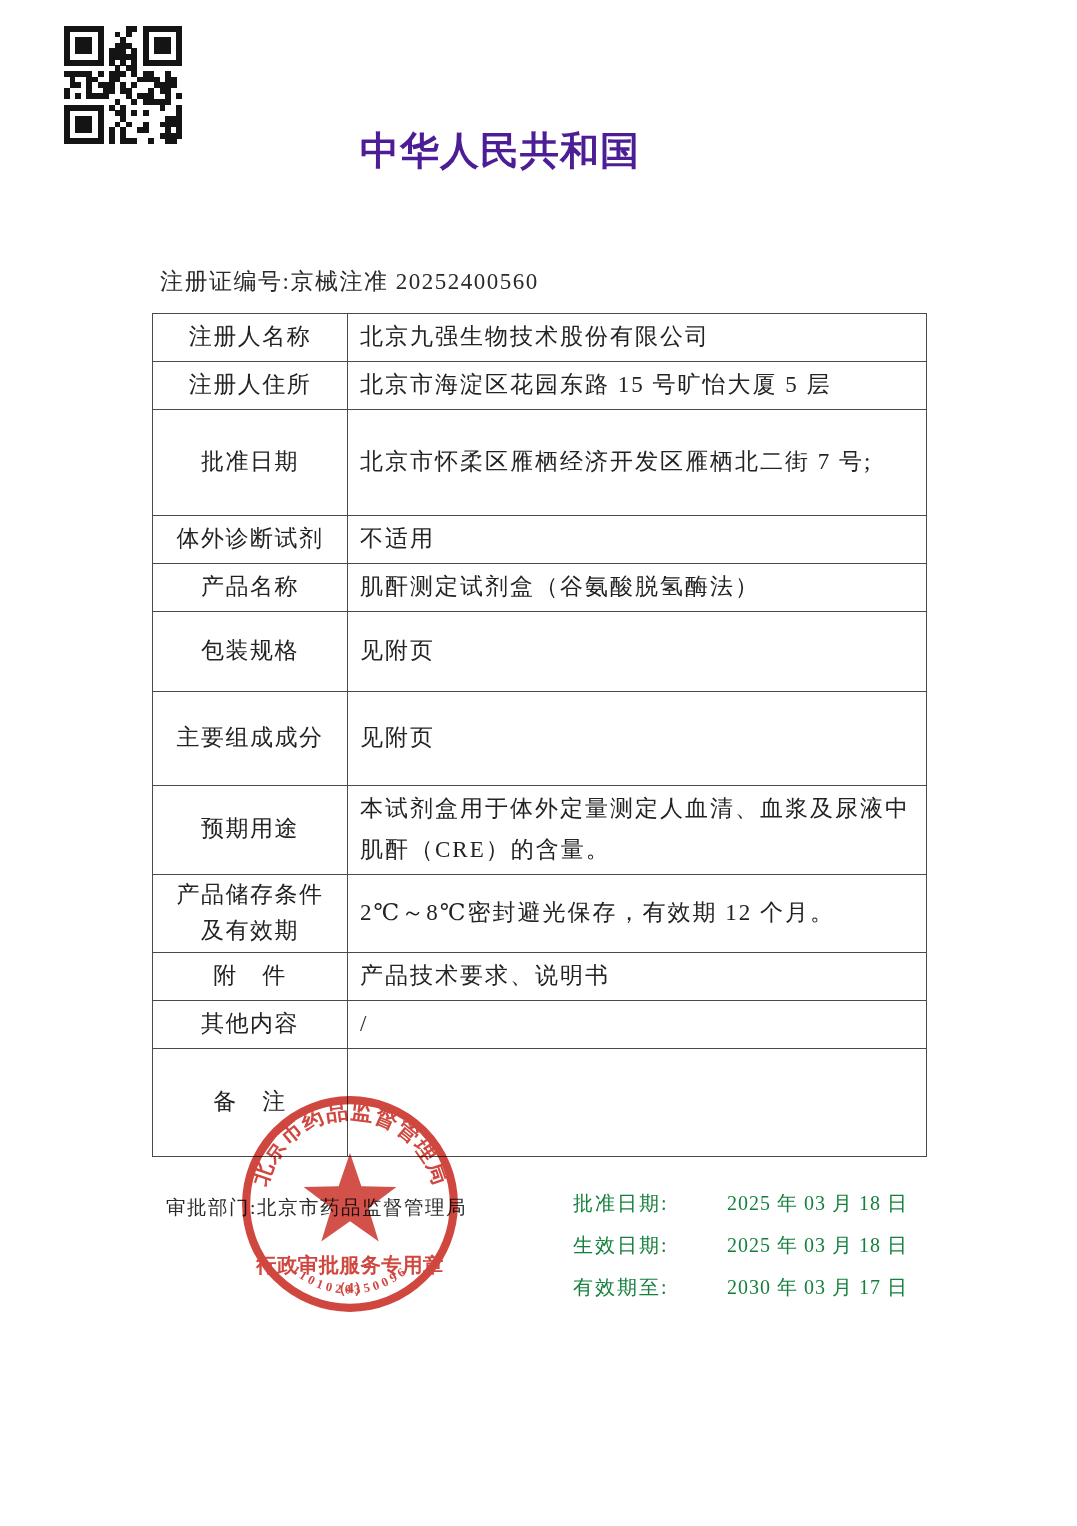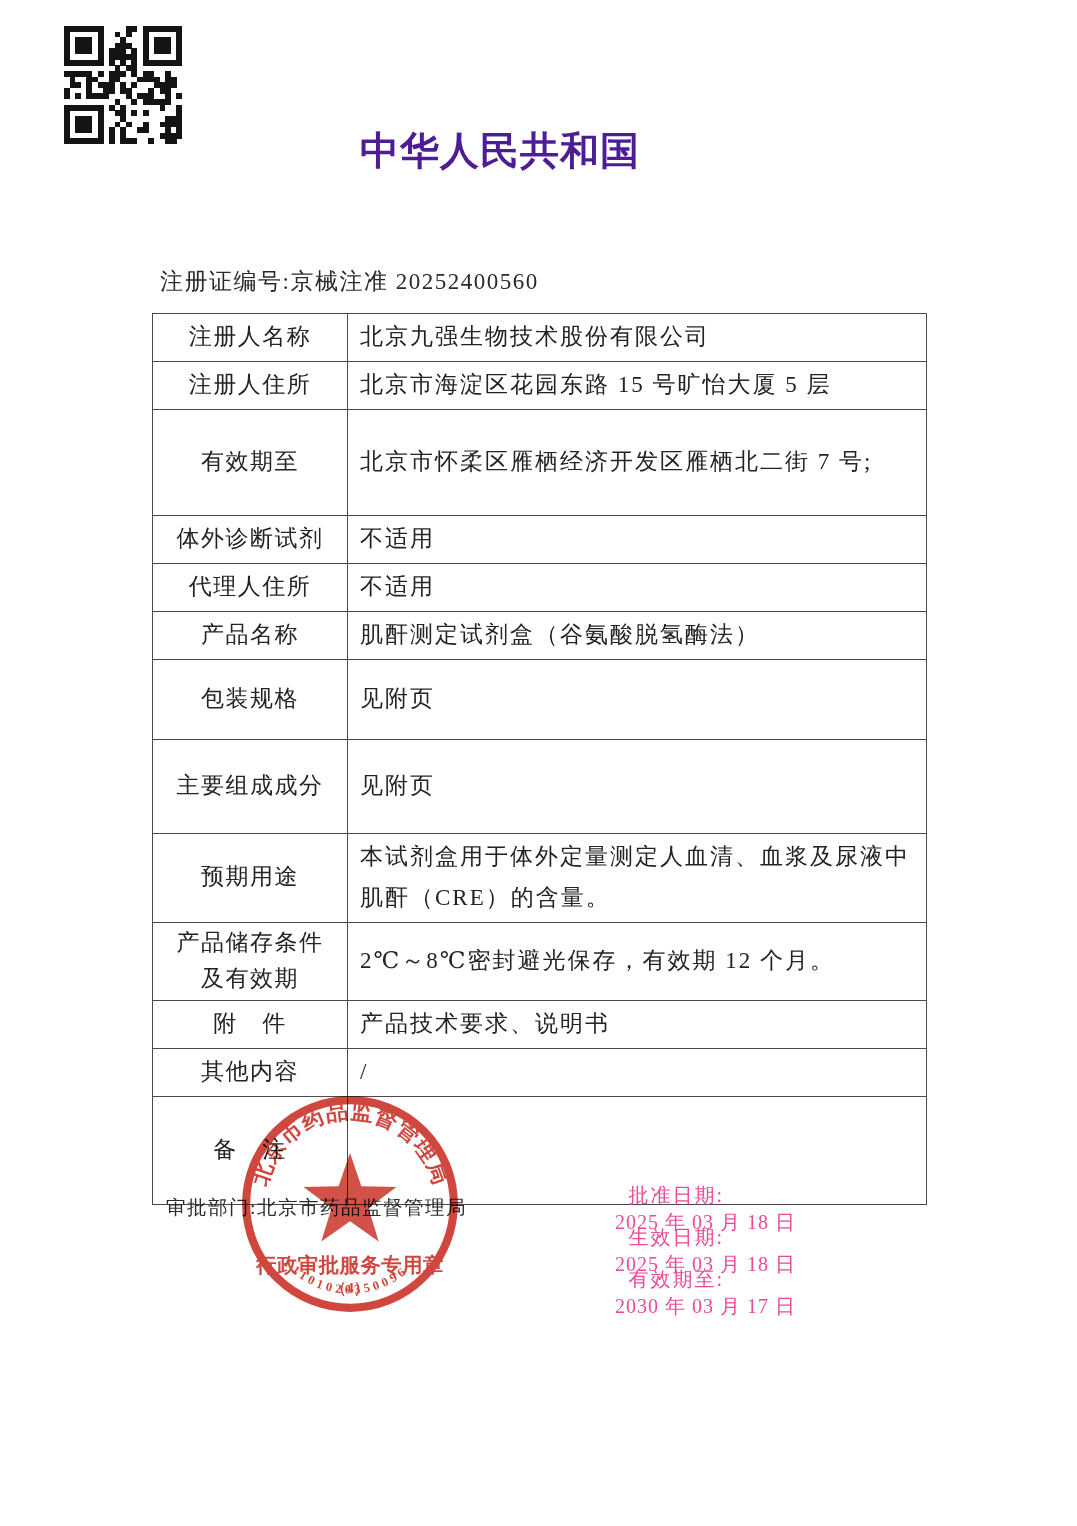--- a/index.html
+++ b/index.html
@@ -52,21 +52,21 @@
   td.val{
     padding:3px 8px 3px 12px;letter-spacing:2px;line-height:1.78;
   }
   .dept{
     position:absolute;left:166px;top:1194px;
     font-size:19.5px;letter-spacing:1.5px;color:#2b2b2b;
   }
   .dates{
     position:absolute;left:573px;top:1182px;
   }
-  .date-row{height:42px;display:flex;align-items:center;font-size:20px;color:#ec4899;flex-direction:column;}
+  .date-row{height:42px;display:flex;align-items:center;font-size:20px;color:#15803d;}
   .date-row .dlabel{letter-spacing:2px;width:112px;}
   .date-row .dvalue{margin-left:42px;letter-spacing:1px;}
   svg.seal{
     position:absolute;left:238px;top:1092px;width:224px;height:224px;
     mix-blend-mode:multiply;opacity:0.94;
   }
   svg.seal text{fill:var(--seal-red);}
   .seal-org-text{font-size:22px;font-weight:bold;letter-spacing:1px;font-family:"Liberation Serif","DejaVu Serif",serif;}
   .seal-title-text{font-size:20px;font-weight:bold;letter-spacing:0.5px;}
   .seal-sub-text{font-size:15px;font-weight:bold;}
@@ -319,29 +319,25 @@
     <tbody>
       <tr style="height:44px">
         <td class="lbl">注册人名称</td>
         <td class="val">北京九强生物技术股份有限公司</td>
       </tr>
       <tr style="height:42px">
         <td class="lbl">注册人住所</td>
         <td class="val">北京市海淀区花园东路 15 号旷怡大厦 5 层</td>
       </tr>
       <tr style="height:106px">
-        <td class="lbl">有效期至</td>
+        <td class="lbl">批准日期</td>
         <td class="val">北京市怀柔区雁栖经济开发区雁栖北二街 7 号;</td>
       </tr>
       <tr style="height:42px">
         <td class="lbl">体外诊断试剂</td>
-        <td class="val">不适用</td>
-      </tr>
-      <tr style="height:43px">
-        <td class="lbl">代理人住所</td>
         <td class="val">不适用</td>
       </tr>
       <tr style="height:42px">
         <td class="lbl">产品名称</td>
         <td class="val">肌酐测定试剂盒（谷氨酸脱氢酶法）</td>
       </tr>
       <tr style="height:80px">
         <td class="lbl">包装规格</td>
         <td class="val">见附页</td>
       </tr>

